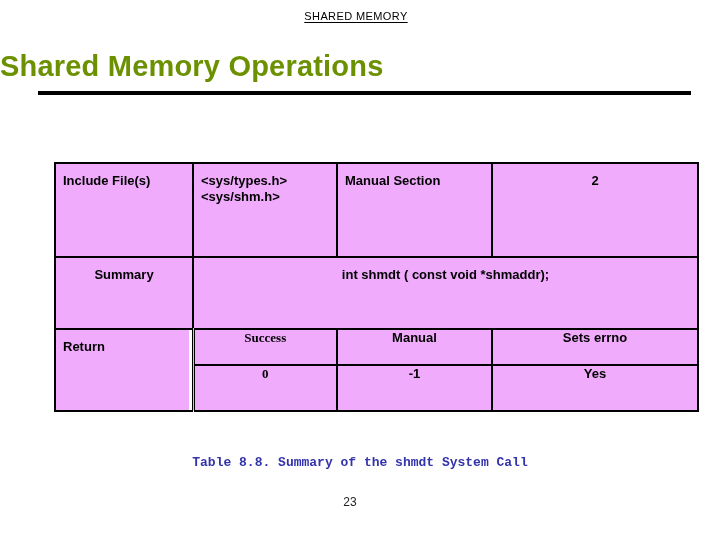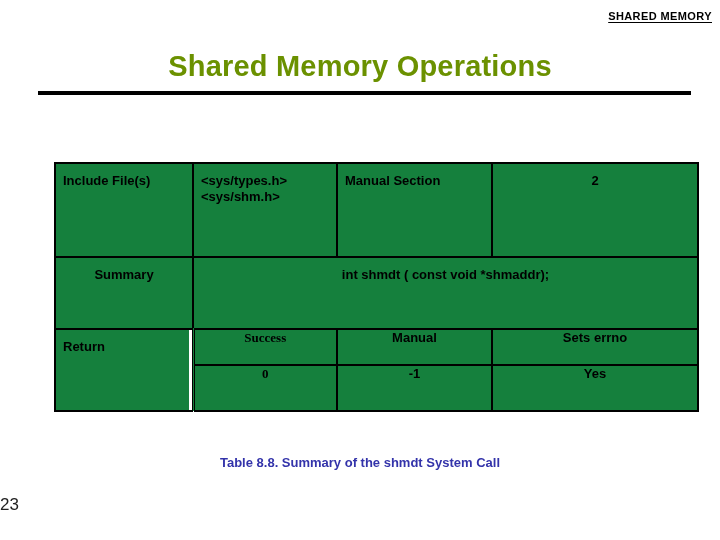--- a/index.html
+++ b/index.html
@@ -15,36 +15,36 @@
     font-family: "Liberation Sans", sans-serif;
     color: #000000;
   }
 
   
   #running-header {
     position: absolute;
     top: 10px;
     left: 0;
     width: 712px;
-    text-align: right;
+    text-align: center;
     font-size: 11px;
-    font-weight: bold;
+    font-weight: normal;
     letter-spacing: 0.4px;
     color: #000000;
     text-decoration: underline;
     text-underline-offset: 2px;
   }
 
   
   #slide-title {
     position: absolute;
     top: 50px;
     left: 0;
     width: 720px;
-    text-align: center;
+    text-align: left;
     font-size: 29px;
     font-weight: bold;
     color: #6b9100;
     letter-spacing: 0.2px;
     white-space: nowrap;
   }
 
   #title-rule {
     position: absolute;
     top: 91px;
@@ -62,21 +62,21 @@
     width: 637px;
     border-collapse: collapse;
     table-layout: fixed;
     font-size: 13px;
     font-weight: bold;
   }
   #syscall-table td {
     border: 2px solid #000000;
     padding: 0;
     vertical-align: top;
-    background: #15803d;
+    background: #f0abfc;
   }
   .cell-pad {
     padding: 9px 7px 0 7px;
     line-height: 1.25;
   }
   .cell-pad-center {
     padding: 9px 7px 0 7px;
     line-height: 1.25;
     text-align: center;
   }
@@ -114,30 +114,31 @@
   #table-caption {
     position: absolute;
     top: 455px;
     left: 0;
     width: 720px;
     text-align: center;
     font-size: 13px;
     font-weight: bold;
     color: #3333aa;
     white-space: nowrap;
+    font-family: Liberation Mono, monospace;
   }
 
   
   #page-number {
     position: absolute;
     top: 495px;
     left: 0;
     width: 700px;
-    text-align: left;
-    font-size: 17px;
+    text-align: center;
+    font-size: 12px;
     font-weight: normal;
     color: #222222;
   }
 </style>
 </head>
 <body>
 
 <div id="running-header">SHARED MEMORY</div>
 
 <div id="slide-title">Shared Memory Operations</div>

